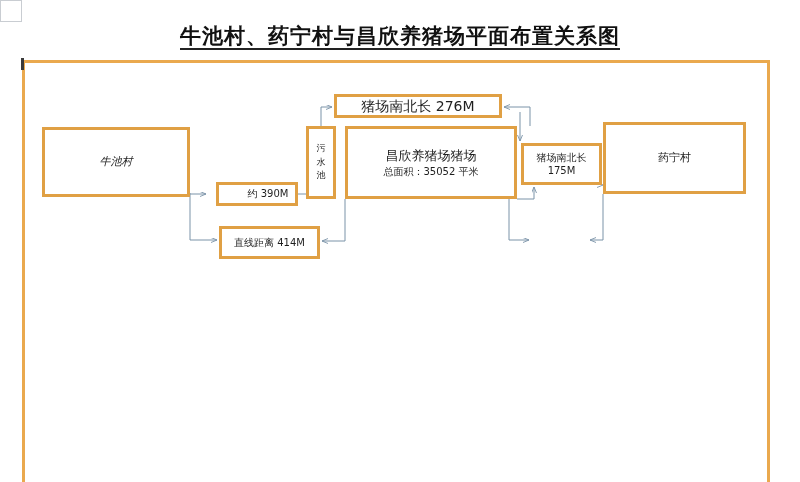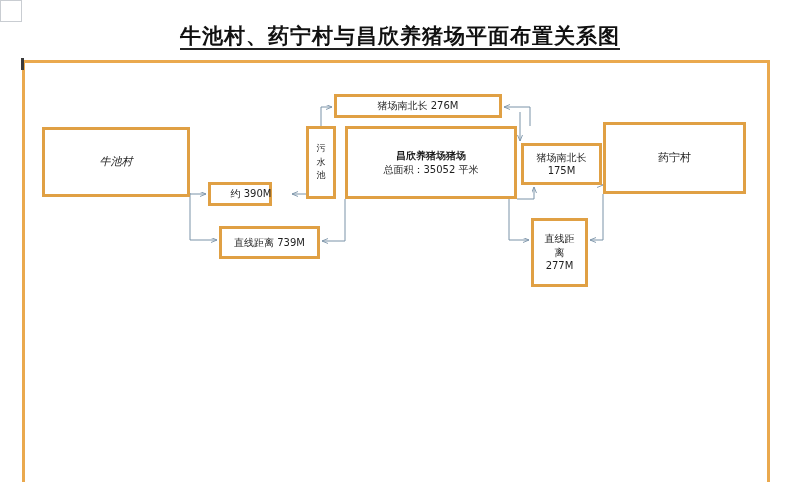--- a/index.html
+++ b/index.html
@@ -94,27 +94,27 @@
   .box .line { display: block; white-space: nowrap; }
 
   
   #box-niuchi     { left: 42px;  top: 127px; width: 148px; height: 70px;  font-size: 11px; font-style: italic; }
   #box-yaoning    { left: 603px; top: 122px; width: 143px; height: 72px;  font-size: 11px; }
 
   #box-wushuichi  { left: 306px; top: 126px; width: 30px;  height: 73px;  font-size: 9px;  }
   #box-wushuichi .line { line-height: 1.55; }
 
   #box-farm       { left: 345px; top: 126px; width: 172px; height: 73px;  font-size: 10px; }
-  #box-farm .l1   { font-size: 10px; font-weight: bold; }
+  #box-farm .l1   { font-size: 13px; }
   #box-farm .l2   { font-size: 10px; text-align: right; }
 
-  #box-nslen      { left: 334px; top: 94px;  width: 168px; height: 24px;  font-size: 10px; }
+  #box-nslen      { left: 334px; top: 94px;  width: 168px; height: 24px;  font-size: 14px; }
   #box-ewlen      { left: 521px; top: 143px; width: 81px;  height: 42px;  font-size: 10px; }
 
-  #box-d390       { left: 208px; top: 182px; width: 64px;  height: 24px;  font-size: 10px; padding-left: 22px; }
+  #box-d390       { left: 216px; top: 182px; width: 82px;  height: 24px;  font-size: 10px; padding-left: 22px; }
   #box-d414       { left: 219px; top: 226px; width: 101px; height: 33px;  font-size: 10px; }
   #box-d277       { left: 531px; top: 218px; width: 57px;  height: 69px;  font-size: 10px; }
 
   
   #connectors {
     position: absolute;
     left: 0; top: 0;
     width: 800px; height: 482px;
     pointer-events: none;
   }
@@ -203,22 +203,17 @@
   <div class="box" id="box-ewlen">
     <span class="line">猪场南北长</span>
     <span class="line">175M</span>
   </div>
 
   <div class="box" id="box-d390">
     <span class="line">约 390M</span>
   </div>
 
   <div class="box" id="box-d414">
-    <span class="line">直线距离 739M</span>
-  </div>
-
-  <div class="box" id="box-d277">
-    <span class="line">直线距</span>
-    <span class="line">离</span>
-    <span class="line">277M</span>
-  </div>
+    <span class="line">直线距离 414M</span>
+  </div>
+
 
 </div>
 
 </body></html>

